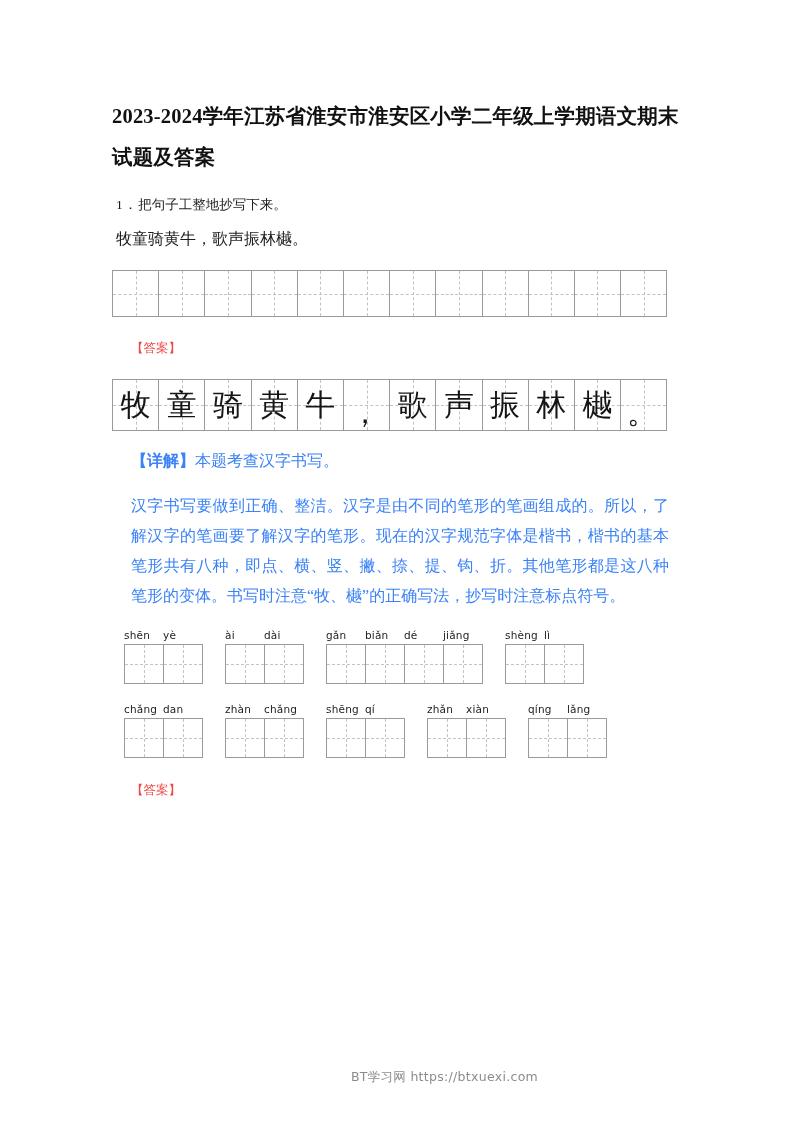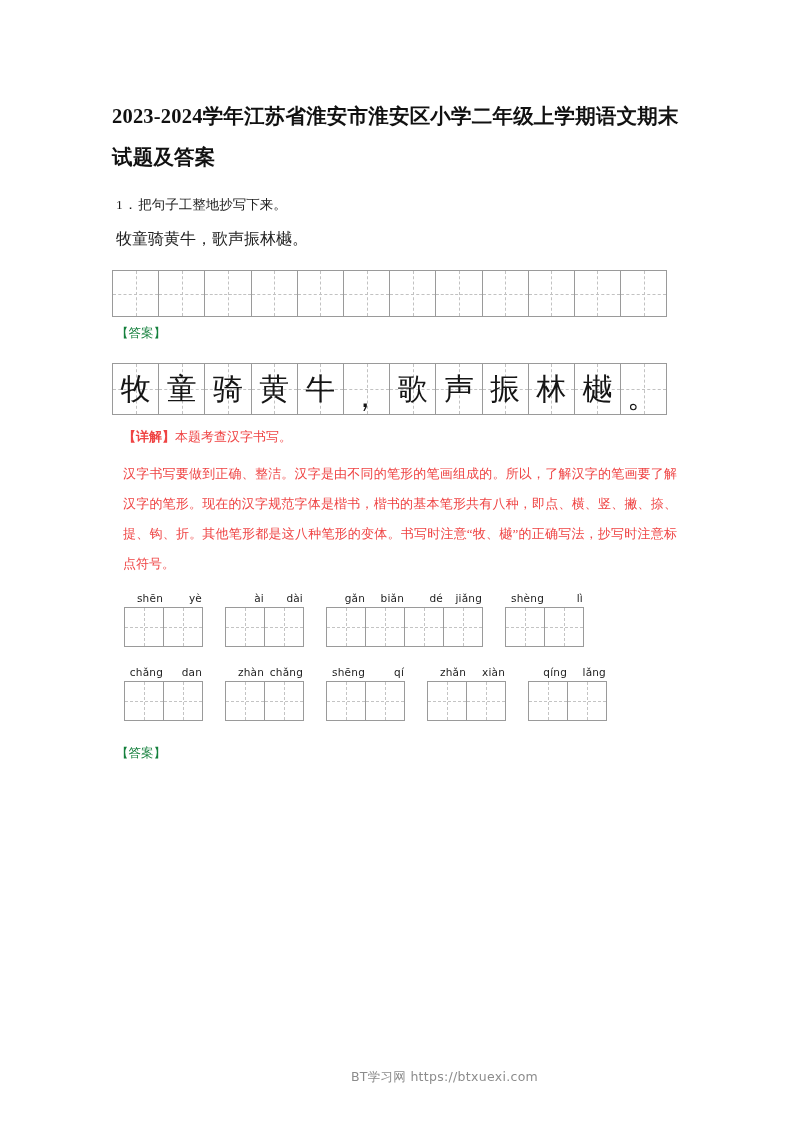--- a/index.html
+++ b/index.html
@@ -117,52 +117,52 @@
     justify-content: flex-start;
     padding-left: 6px;
     padding-bottom: 2px;
     box-sizing: border-box;
   }
 
   
   .label-blue {
     font-size: 12.5px;
     line-height: 32px;
-    color: #15803d;
-    margin: 0;
+    color: #ef4444;
+    margin: 15px;
     padding-left: 4px;
   }
 
   
   .para {
-    font-size: 13px;
+    font-size: 16px;
     line-height: 30px;
-    color: #ef4444;
-    margin: 7px;
+    color: #3b82f6;
+    margin: 15px;
     padding-left: 4px;
     text-align: justify;
     text-justify: inter-ideograph;
   }
   .para b { font-weight: bold; }
 
   
   .pinyin-block { margin-top: 10px; }
   .pinyin-row {
     display: flex;
     align-items: flex-end;
     gap: 22px;
     padding-left: 12px;
     margin-bottom: 16px;
   }
   .word-group { display: flex; flex-direction: column; }
   .py-labels {
     display: flex;
   }
   .py-labels span {
-    text-align: right;
+    text-align: left;
     font-family: "DejaVu Sans", "Liberation Sans", sans-serif;
     font-size: 10.5px;
     line-height: 18px;
     color: #1d1d1d;
     letter-spacing: 0.2px;
   }
   .wg-boxes {
     display: flex;
     border-top: 1px solid #9a9a9a;
     border-bottom: 1px solid #9a9a9a;

